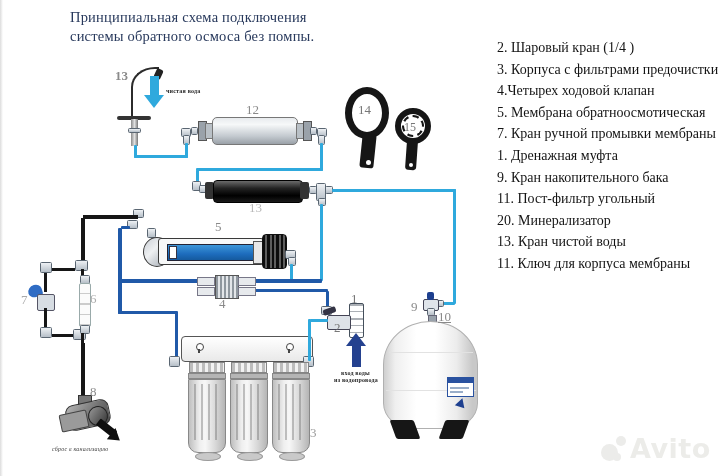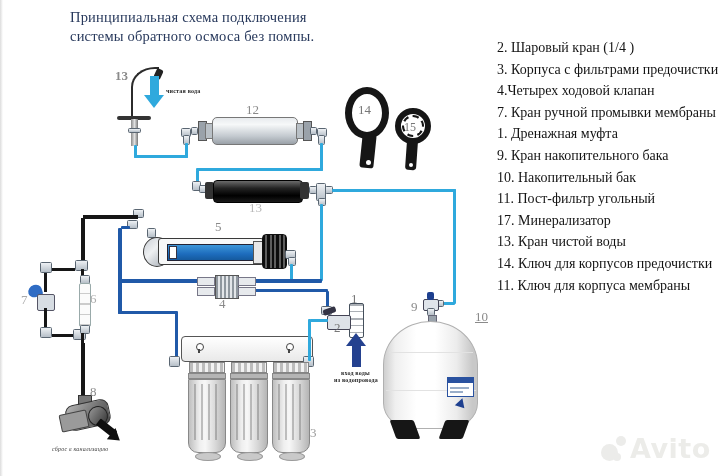--- a/index.html
+++ b/index.html
@@ -36,28 +36,27 @@
 
   <div class="title">
     <div>Принципиальная схема подключения</div>
     <div>системы обратного осмоса без помпы.</div>
   </div>
 
   <div class="legend">
     <div class="it">2. Шаровый кран (1/4 )</div>
     <div class="it">3. Корпуса с фильтрами предочистки</div>
     <div class="it">4.Четырех ходовой клапан</div>
+    <div class="it">5. Мембрана обратноосмотическая</div>
     <div class="it">7. Кран ручной промывки мембраны</div>
     <div class="it">1. Дренажная муфта</div>
     <div class="it">9. Кран накопительного бака</div>
-    <div class="it">10. Накопительный бак</div>
     <div class="it">11. Пост-фильтр угольный</div>
-    <div class="it">17. Минерализатор</div>
+    <div class="it">20. Минерализатор</div>
     <div class="it">13. Кран чистой воды</div>
-    <div class="it">14. Ключ для корпусов предочистки</div>
     <div class="it">11. Ключ для корпуса мембраны</div>
   </div>
 
   <div class="abs" style="left:131px;top:67px;width:26px;height:50px;border-left:2.5px solid #2b2b2b;border-top:2.5px solid #2b2b2b;border-top-left-radius:24px 20px;"></div>
   <div class="abs" style="left:155px;top:69px;width:7px;height:10px;background:#222;border-radius:2px;transform:rotate(25deg);"></div>
   <div class="abs" style="left:117px;top:116px;width:34px;height:3.5px;background:#333;border-radius:2px;"></div>
   <div class="abs" style="left:131px;top:119px;width:7px;height:27px;background:linear-gradient(90deg,#8a8a8a,#e0e0e0,#777);"></div>
   <div class="f" style="left:128px;top:128px;width:13px;height:5px;"></div>
   <span class="num" style="left:115px;top:68px;font-weight:bold;">13</span>
 
@@ -215,21 +214,21 @@
   <div class="abs" style="left:389px;top:352px;width:84px;height:1px;background:#e2e2e2;"></div>
   <div class="abs" style="left:386px;top:390px;width:90px;height:1px;background:#e2e2e2;"></div>
   <div class="abs" style="left:447px;top:377px;width:27px;height:20px;background:#fff;border:1px solid #2A52A0;box-sizing:border-box;"></div>
   <div class="abs" style="left:448px;top:378px;width:25px;height:5px;background:#2A52A0;"></div>
   <div class="abs" style="left:450px;top:387px;width:19px;height:1.5px;background:#9aaec9;"></div>
   <div class="abs" style="left:450px;top:391px;width:13px;height:1.5px;background:#9aaec9;"></div>
   <div class="abs" style="left:456px;top:398px;width:0;height:0;border-left:5px solid transparent;border-right:5px solid transparent;border-bottom:9px solid #1d3f8f;transform:rotate(18deg);"></div>
   <div class="abs" style="left:393px;top:420px;width:24px;height:19px;background:#161616;transform:skewX(20deg);border-radius:2px;"></div>
   <div class="abs" style="left:442px;top:420px;width:24px;height:19px;background:#161616;transform:skewX(-20deg);border-radius:2px;"></div>
   <span class="num" style="left:411px;top:299px;">9</span>
-  <span class="num" style="left:475px;top:309px;text-decoration:underline;">10</span>
+  <span class="num" style="left:438px;top:309px;text-decoration:underline;">10</span>
 
   <div class="abs" style="left:345px;top:87px;width:44px;height:52px;border:7px solid #161616;border-radius:50%;box-sizing:border-box;"></div>
   <div class="abs" style="left:361px;top:134px;width:14px;height:34px;background:#161616;border-radius:3px;transform:rotate(6deg);"></div>
   <div class="abs" style="left:366px;top:160px;width:5px;height:5px;background:#fff;border-radius:50%;"></div>
   <span class="num" style="left:358px;top:102px;color:#777;text-align:right;">14</span>
 
   <div class="abs" style="left:395px;top:108px;width:36px;height:36px;border:6px solid #161616;border-radius:50%;box-sizing:border-box;"></div>
   <div class="abs" style="left:402px;top:115px;width:22px;height:22px;border:2px dashed #161616;border-radius:50%;box-sizing:border-box;"></div>
   <div class="abs" style="left:406px;top:140px;width:11px;height:30px;background:#161616;border-radius:3px;transform:rotate(4deg);"></div>
   <div class="abs" style="left:409px;top:163px;width:4px;height:4px;background:#fff;border-radius:50%;"></div>

